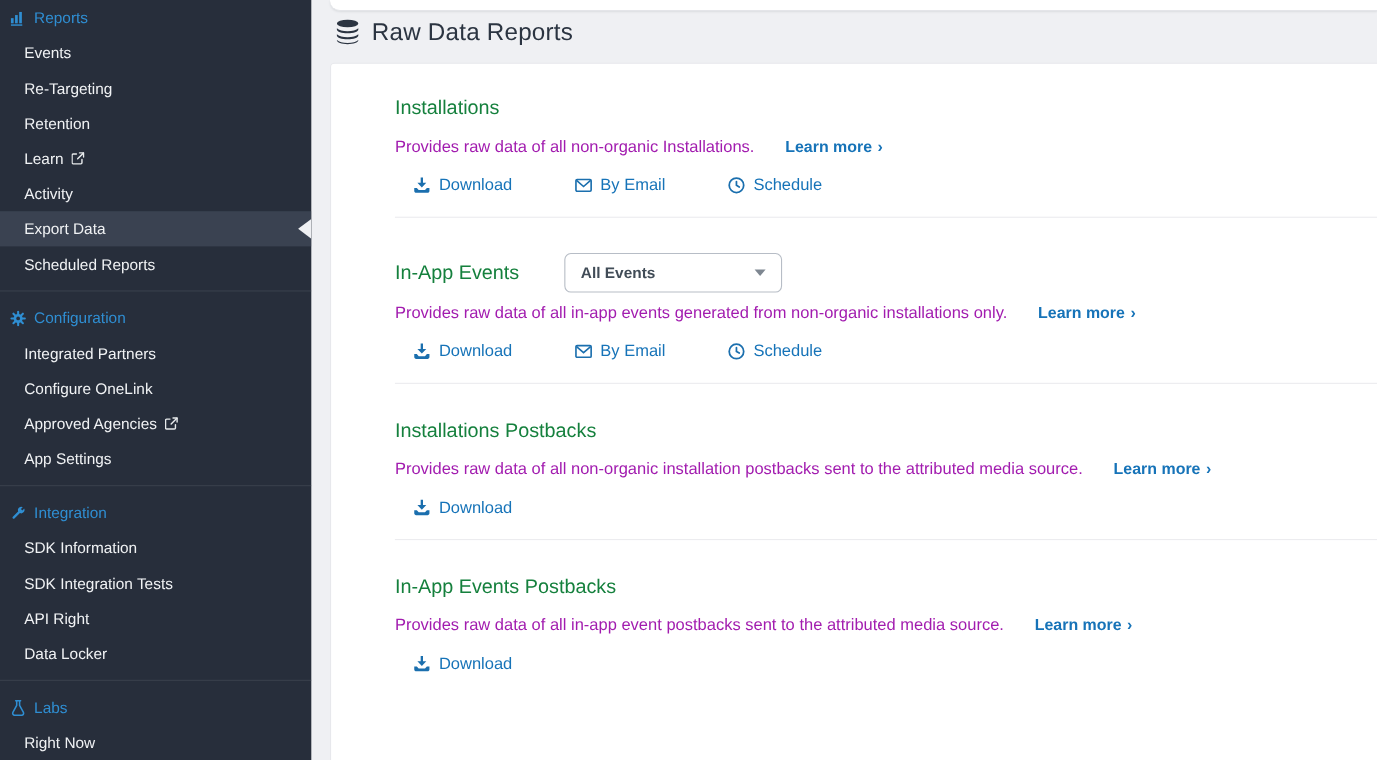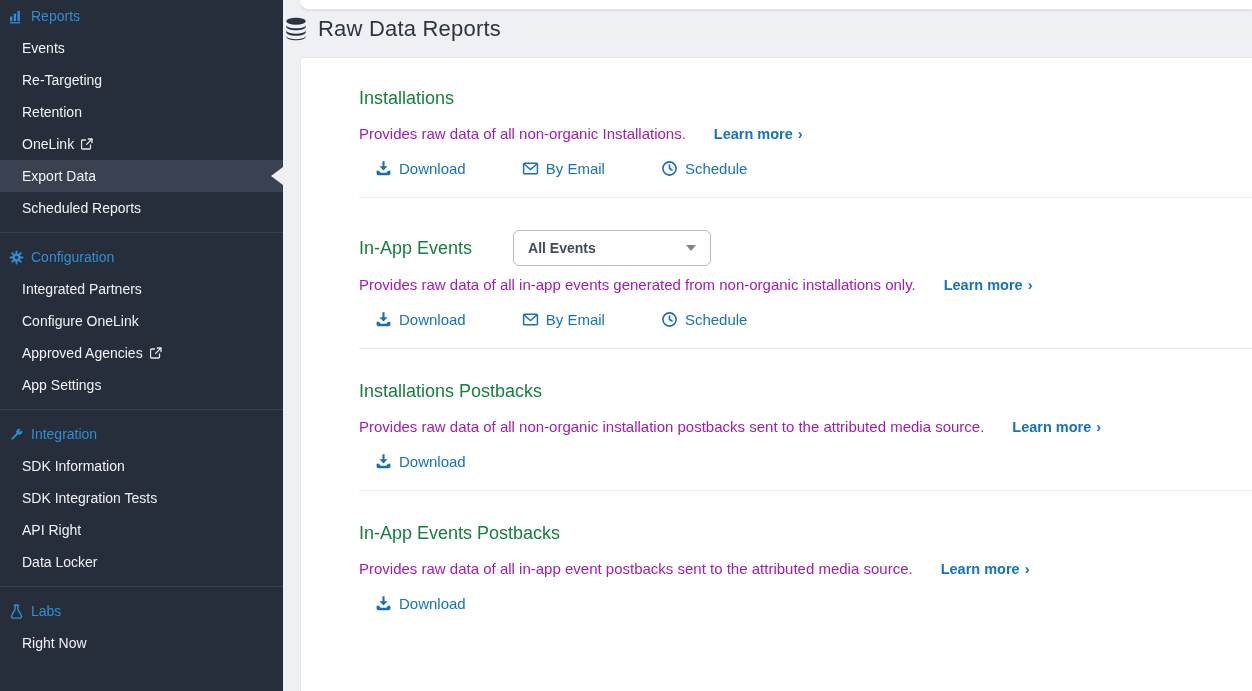--- a/index.html
+++ b/index.html
@@ -14,21 +14,21 @@
   .nav-item .ext{margin-left:7px;display:inline-flex;color:#e7eaec;}
   .nav-item.active{background:#3a4251;}
   .active-arrow{position:absolute;right:0;top:50%;transform:translateY(-50%);width:0;height:0;
     border-top:9px solid transparent;border-bottom:9px solid transparent;border-right:12px solid #eff0f3;}
   .nav-divider{border-top:1px solid #39404c;margin:8px 0;}
 
   
   .main{flex:1;position:relative;overflow:hidden;}
   .top-sliver{position:absolute;top:0;left:17px;right:0;height:9px;background:#ffffff;
     border-bottom-left-radius:9px;border-bottom:1px solid #e4e5e9;box-shadow:0 1px 2px rgba(40,45,60,.10);z-index:2;}
-  .page-header{height:57px;display:flex;align-items:center;}
+  .page-header{height:57px;display:flex;align-items:center;padding-left:20px;}
   .db-icon{display:inline-flex;color:#2b3441;margin-right:9px;}
   h1{margin:0;font-size:22px;font-weight:500;color:#2b3441;letter-spacing:.2px;}
 
   .card{position:absolute;left:17px;top:57px;right:-2px;bottom:-10px;background:#fff;
     border:1px solid #e7e8ec;border-radius:4px 0 0 0;padding-top:30px;overflow:hidden;}
 
   .report{padding:0 40px 0 58px;}
   .report-head{display:flex;align-items:center;margin-bottom:16px;}
   .report-head.has-dd{margin-bottom:10px;}
   h2{margin:0;font-size:18px;font-weight:500;color:#15803d;}
@@ -68,28 +68,31 @@
         <div class="nav-item">
           <span>Events</span>
         </div>
         <div class="nav-item">
           <span>Re-Targeting</span>
         </div>
         <div class="nav-item">
           <span>Retention</span>
         </div>
         <div class="nav-item">
-          <span>OneLink</span>
+          <span>Learn</span>
           <span class="icon ext">
             <svg viewBox="0 0 12 12" width="12" height="12" fill="none" stroke="currentColor" stroke-width="1.3" stroke-linecap="round" stroke-linejoin="round">
               <path d="M9.5 7v3a1 1 0 0 1-1 1h-7a1 1 0 0 1-1-1v-7a1 1 0 0 1 1-1h3"></path>
               <path d="M7.3 1h3.7v3.7"></path>
               <path d="M10.8 1.2 5.6 6.4"></path>
             </svg>
           </span>
+        </div>
+        <div class="nav-item">
+          <span>Activity</span>
         </div>
         <div class="nav-item active">
           <span>Export Data</span>
           <span class="active-arrow"></span>
         </div>
         <div class="nav-item">
           <span>Scheduled Reports</span>
         </div>
       </div>
       <div class="nav-divider"></div>

